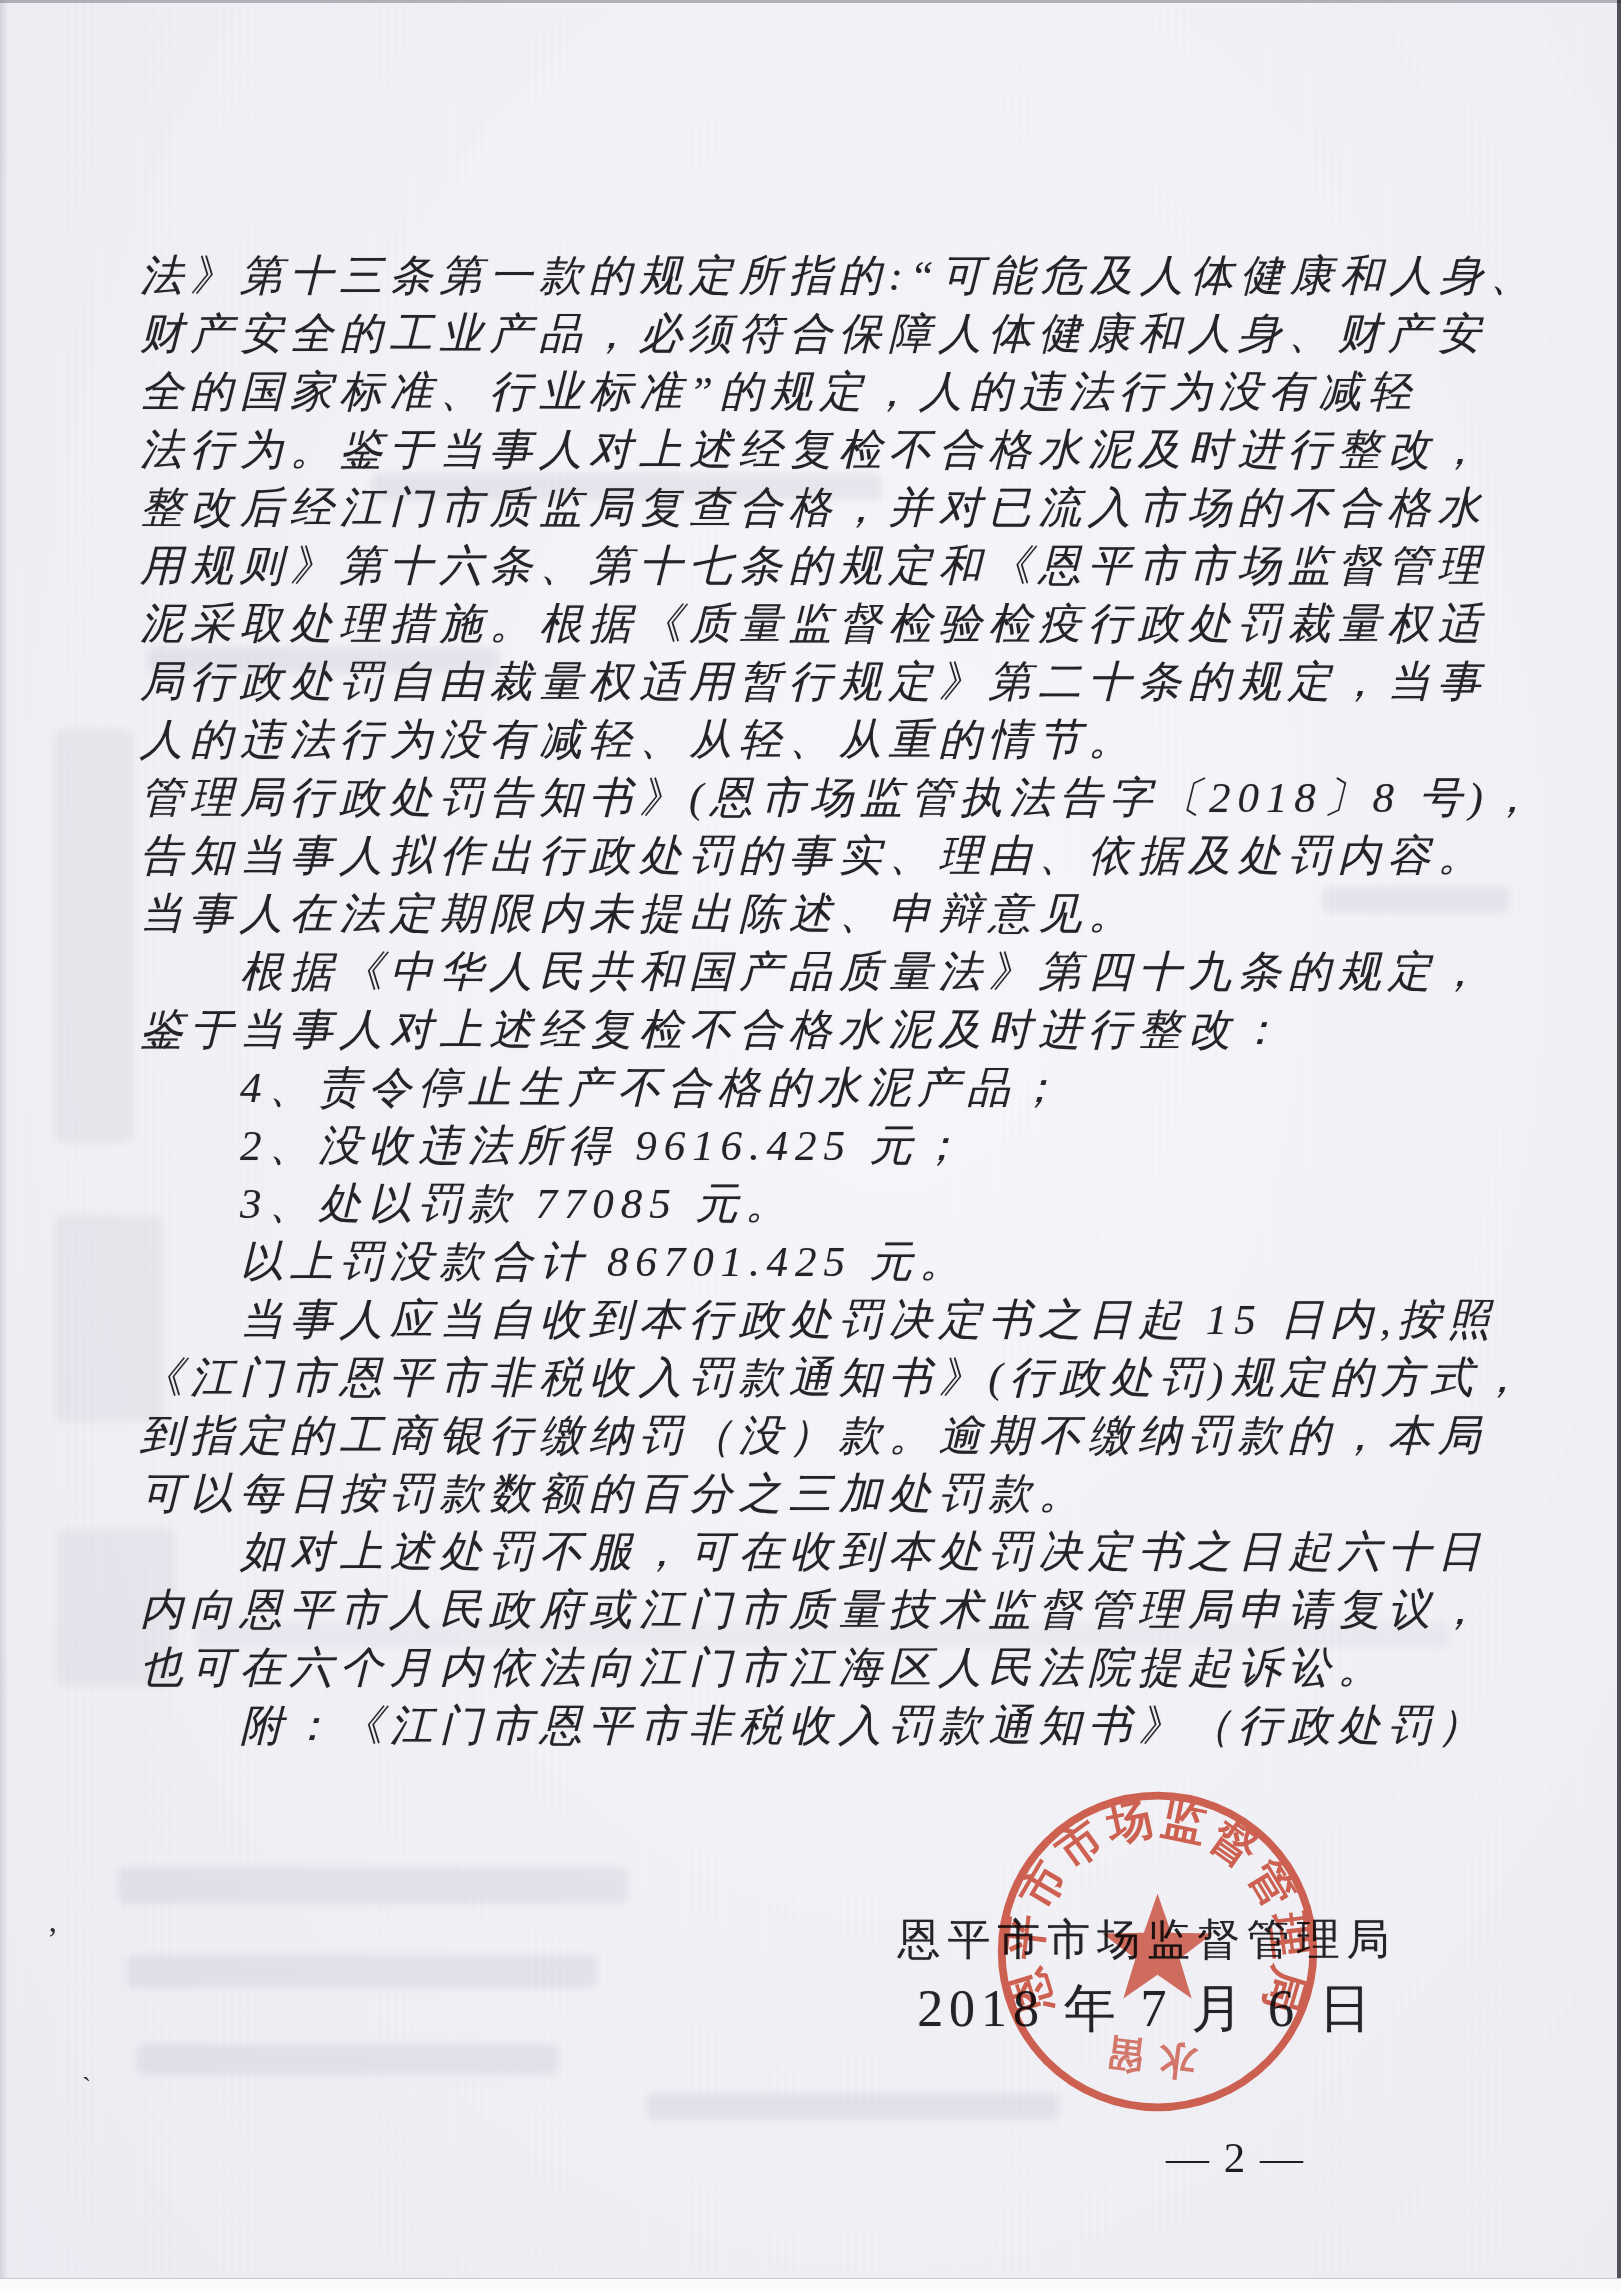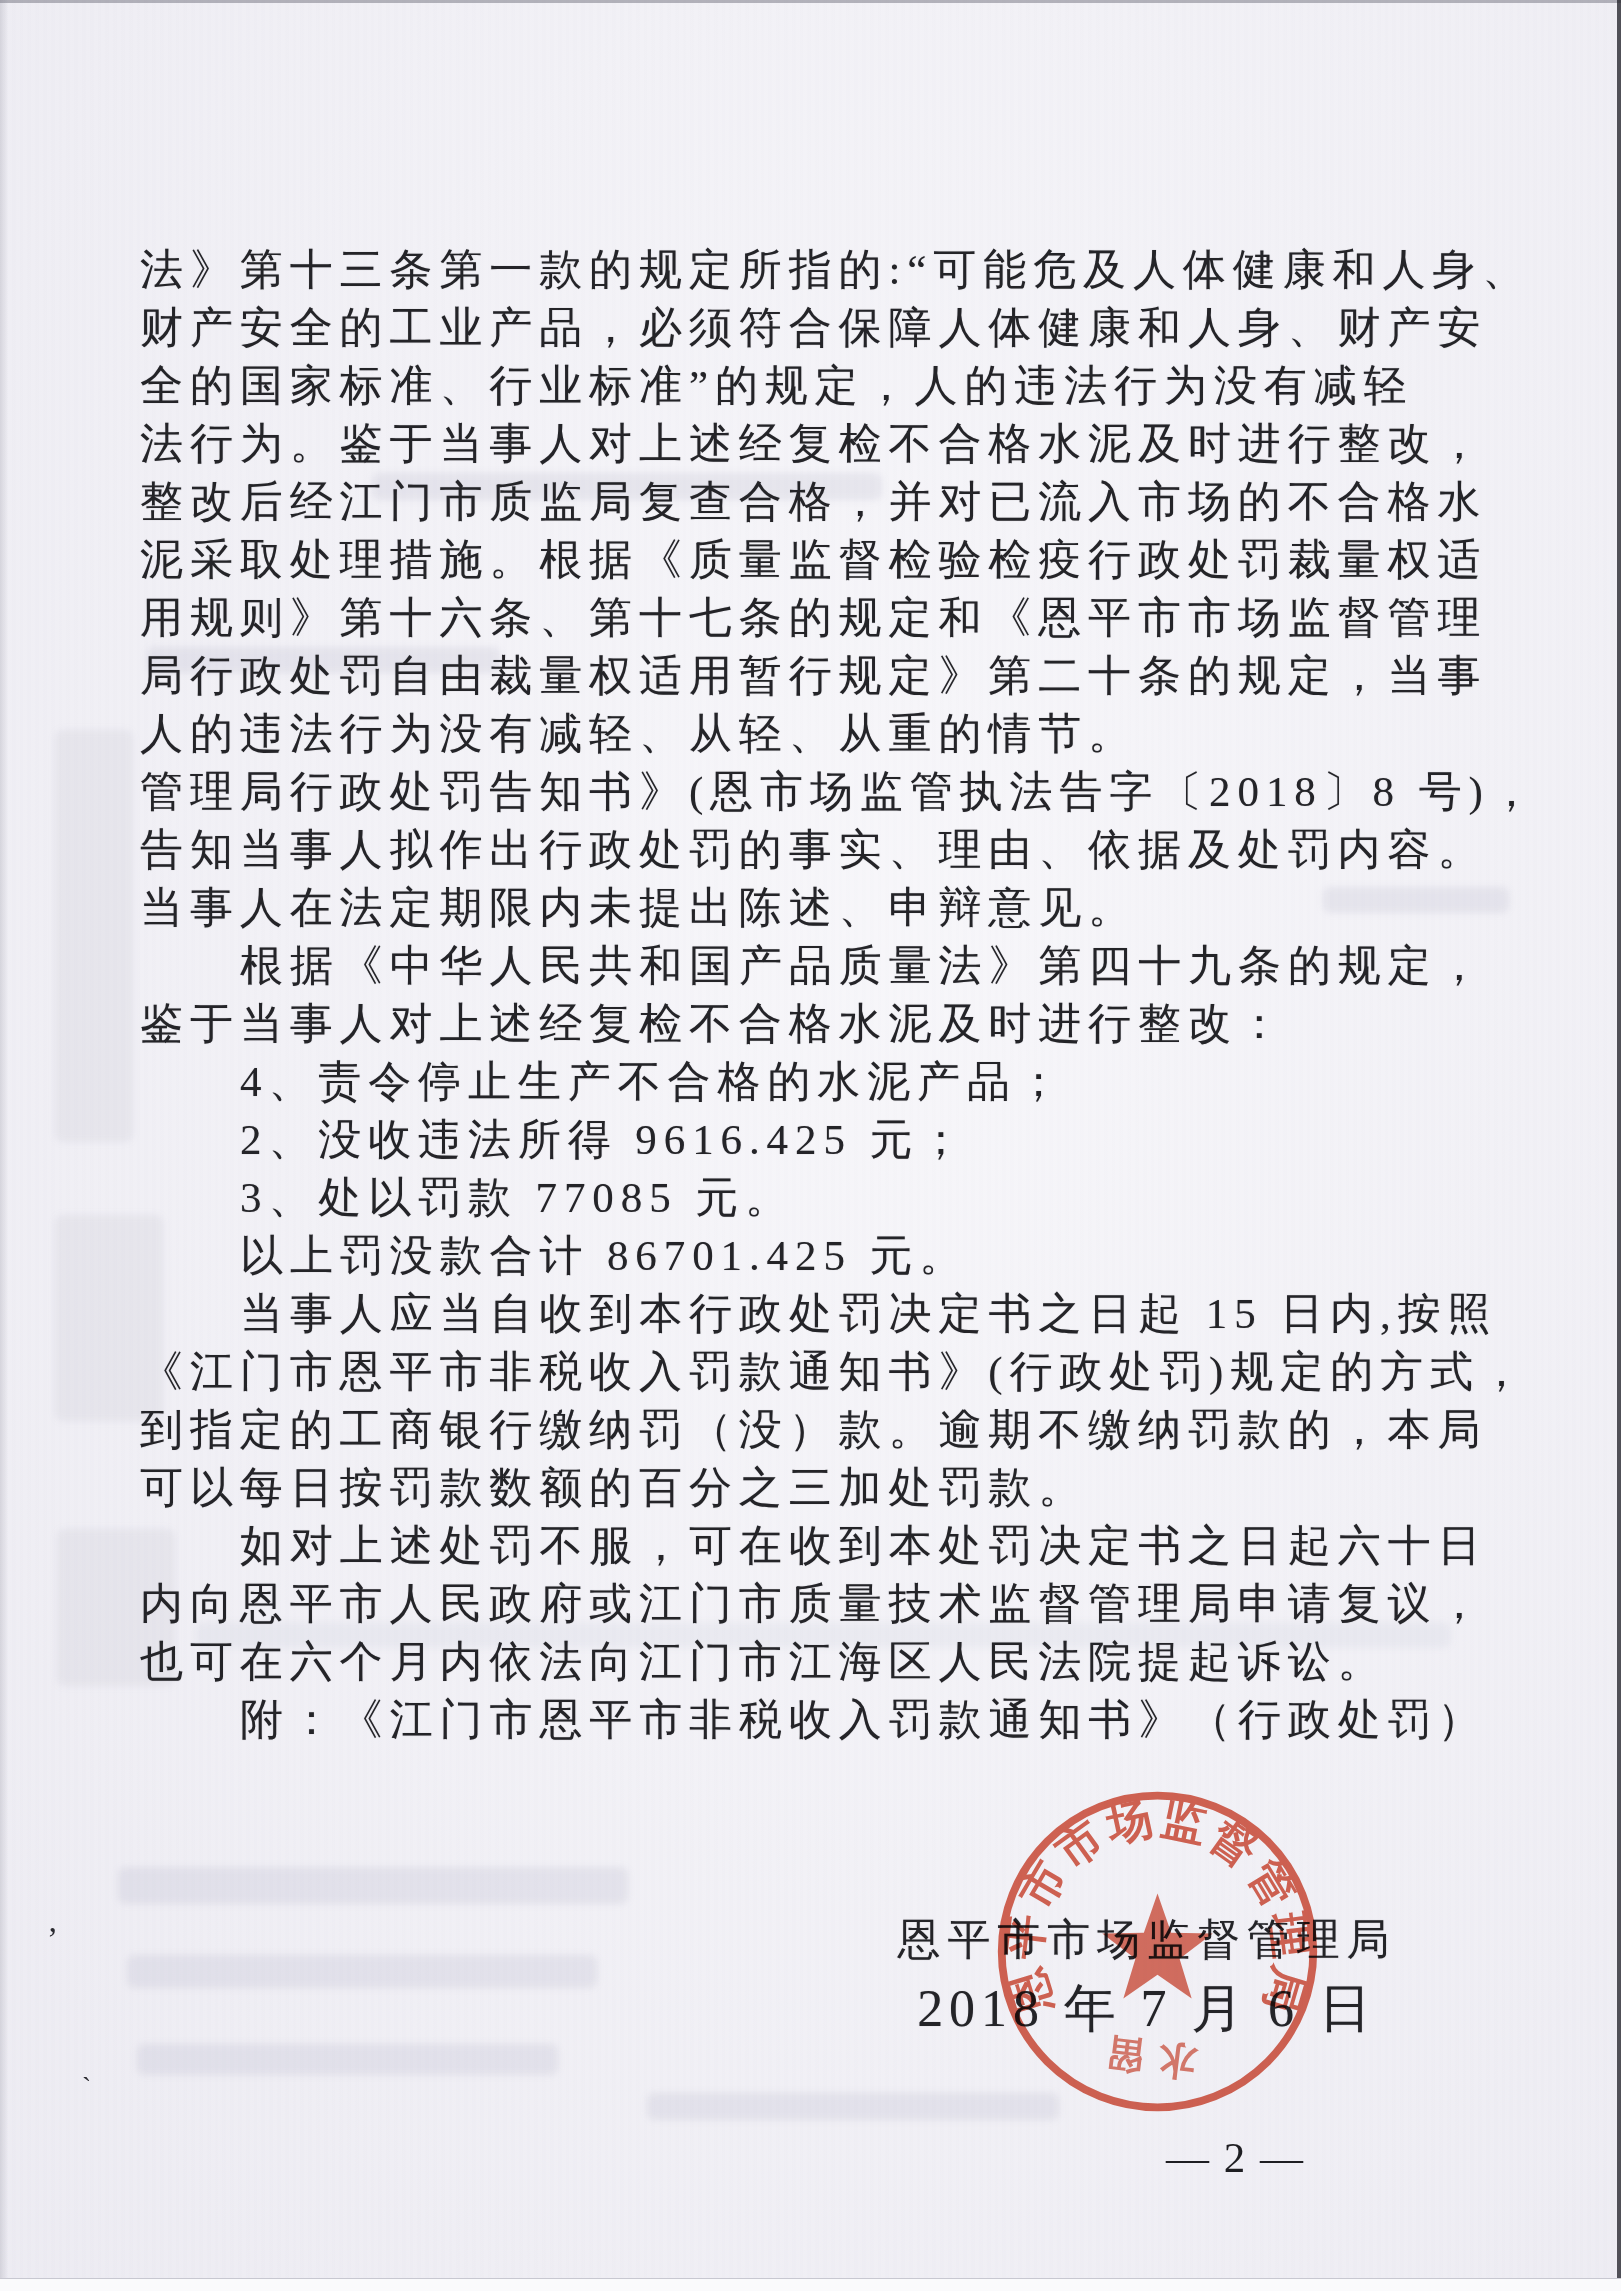--- a/index.html
+++ b/index.html
@@ -12,22 +12,23 @@
   .page{
     position:relative;width:1621px;height:2292px;
     background:#f3f2f7;
     background-image:
       radial-gradient(ellipse at 55% 40%, rgba(255,255,255,.35), rgba(210,208,222,.18) 95%),
       repeating-linear-gradient(90deg, rgba(255,255,255,.015) 0 3.9px, rgba(130,130,160,.015) 3.9px 7.8px);
     overflow:hidden;
   }
   
   .body-lines{
-    position:absolute;left:140px;top:241px;width:1355px;
+    position:absolute;left:140px;top:247px;width:1355px;
     color:#242428;
+    font-style:italic;
   }
   .line{
     height:58px;line-height:58px;
     font-size:43px;letter-spacing:6.9px;
     white-space:nowrap;
     text-shadow:0 0 1px rgba(40,40,50,.35);
   }
   .line.indent{padding-left:100px;}
   
   .signature{
@@ -76,22 +77,22 @@
   <div class="ghost" style="left:127px;top:1955px;width:470px;height:33px;"></div>
   <div class="ghost" style="left:137px;top:2044px;width:421px;height:31px;"></div>
   <div class="ghost" style="left:647px;top:2093px;width:412px;height:27.4px;"></div>
 
   <div class="body-lines">
       <div class="line">法》第十三条第一款的规定所指的:“可能危及人体健康和人身、</div>
       <div class="line">财产安全的工业产品，必须符合保障人体健康和人身、财产安</div>
       <div class="line">全的国家标准、行业标准”的规定，人的违法行为没有减轻</div>
       <div class="line">法行为。鉴于当事人对上述经复检不合格水泥及时进行整改，</div>
       <div class="line">整改后经江门市质监局复查合格，并对已流入市场的不合格水</div>
+      <div class="line">用规则》第十六条、第十七条的规定和《恩平市市场监督管理</div>
       <div class="line">泥采取处理措施。根据《质量监督检验检疫行政处罚裁量权适</div>
-      <div class="line">用规则》第十六条、第十七条的规定和《恩平市市场监督管理</div>
       <div class="line">局行政处罚自由裁量权适用暂行规定》第二十条的规定，当事</div>
       <div class="line">人的违法行为没有减轻、从轻、从重的情节。</div>
       <div class="line">管理局行政处罚告知书》(恩市场监管执法告字〔2018〕8 号)，</div>
       <div class="line">告知当事人拟作出行政处罚的事实、理由、依据及处罚内容。</div>
       <div class="line">当事人在法定期限内未提出陈述、申辩意见。</div>
       <div class="line indent">根据《中华人民共和国产品质量法》第四十九条的规定，</div>
       <div class="line">鉴于当事人对上述经复检不合格水泥及时进行整改：</div>
       <div class="line indent">4、责令停止生产不合格的水泥产品；</div>
       <div class="line indent">2、没收违法所得 9616.425 元；</div>
       <div class="line indent">3、处以罚款 77085 元。</div>

